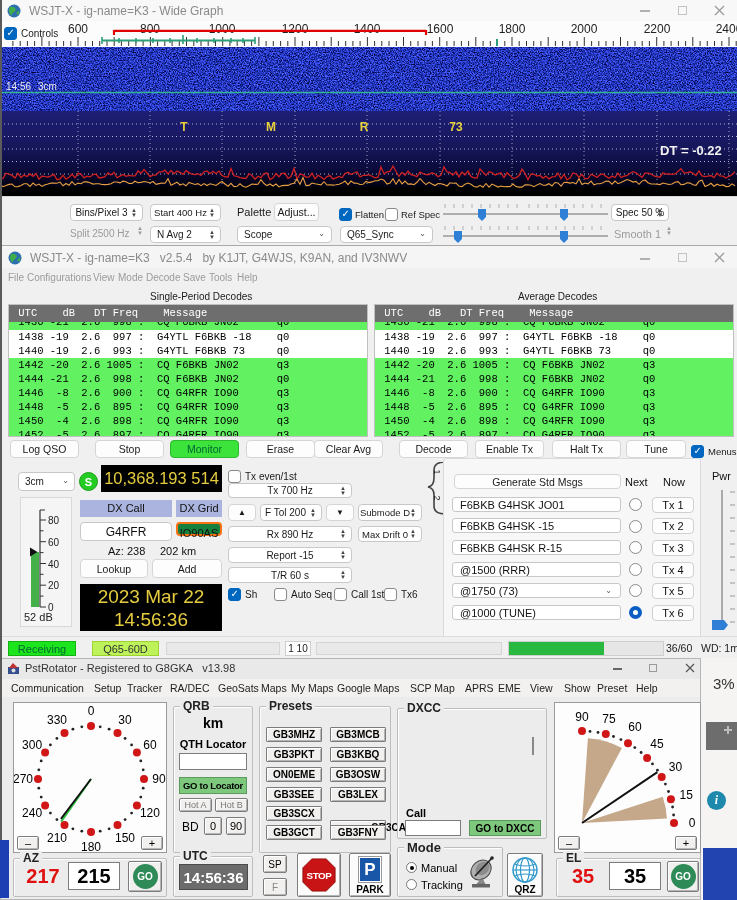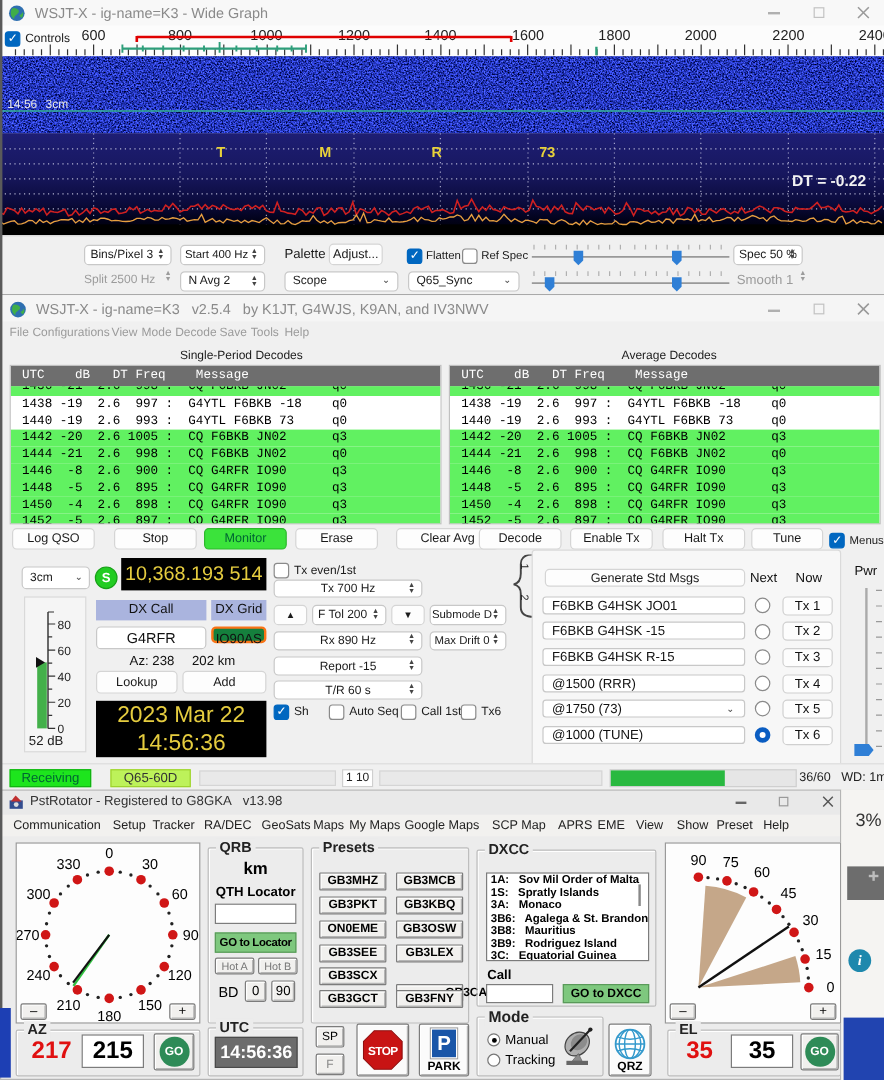--- a/index.html
+++ b/index.html
@@ -348,21 +348,21 @@
       <div class="drow g"> 1446  -8  2.6  900 :  CQ G4RFR IO90      q3</div>
       <div class="drow g"> 1448  -5  2.6  895 :  CQ G4RFR IO90      q3</div>
       <div class="drow g"> 1450  -4  2.6  898 :  CQ G4RFR IO90      q3</div>
       <div class="drow g"> 1452  -5  2.6  897 :  CQ G4RFR IO90      q3</div>
     </div>
 
     <div class="w11btn abs" style="left:10px;top:194px;width:69px;height:18px;">Log QSO</div>
     <div class="w11btn abs" style="left:95px;top:194px;width:69px;height:18px;">Stop</div>
     <div class="w11btn abs" style="left:170px;top:194px;width:69px;height:18px;background:#3be33b;border-color:#2db82d;color:#063;">Monitor</div>
     <div class="w11btn abs" style="left:246px;top:194px;width:69px;height:18px;">Erase</div>
-    <div class="w11btn abs" style="left:330px;top:194px;width:86px;height:18px;">Clear Avg</div>
+    <div class="w11btn abs" style="left:314px;top:194px;width:69px;height:18px;">Clear Avg</div>
     <div class="w11btn abs" style="left:399px;top:194px;width:69px;height:18px;">Decode</div>
     <div class="w11btn abs" style="left:475px;top:194px;width:69px;height:18px;">Enable Tx</div>
     <div class="w11btn abs" style="left:552px;top:194px;width:69px;height:18px;">Halt Tx</div>
     <div class="w11btn abs" style="left:626px;top:194px;width:60px;height:18px;">Tune</div>
     <span class="abs" style="left:691px;top:196px;white-space:nowrap;"><span class="cb on"></span><span class="cblab" style="font-size:9.5px;">Menus</span></span>
 
     <div class="spin" style="left:18px;top:226px;width:57px;height:19px;justify-content:flex-start;padding-left:6px;">3cm<span style="position:absolute;right:5px;top:3px;color:#555;font-size:8px;">⌄</span></div>
     <div class="abs" style="left:79px;top:226px;width:19px;height:19px;border-radius:50%;background:#22cc22;border:1px solid #18a018;color:#fff;font-size:11px;font-weight:bold;text-align:center;line-height:18px;">S</div>
     <div class="abs" style="left:101px;top:219px;width:121px;height:27px;background:#000;color:#e5cc3f;font-size:16.5px;text-align:center;line-height:27px;white-space:nowrap;">10,368.193 514</div>
 
@@ -611,27 +611,20 @@
       <div class="pbt" style="left:6px;top:80px;">GB3SEE</div>
         <div class="pbt" style="left:70px;top:80px;">GB3LEX</div>
       <div class="pbt" style="left:6px;top:99px;">GB3SCX</div>
         <div class="pbt" style="left:70px;top:113px;padding-left:40px;">GB3CAM</div>
       <div class="pbt" style="left:6px;top:118px;">GB3GCT</div>
         <div class="pbt" style="left:70px;top:118px;">GB3FNY</div>
     </div>
 
     <div class="grp" style="left:396px;top:49px;width:150px;height:131px;">
         <span class="glab">DXCC</span>
-      <div class="abs" style="left:7px;top:18px;width:136px;height:74px;background:#fff;border:1px solid #7c7c7c;overflow:hidden;font-size:9.5px;font-weight:bold;color:#000;line-height:10.5px;padding:1px 0 0 3px;white-space:pre;">1A:   Sov Mil Order of Malta
-1S:   Spratly Islands
-3A:   Monaco
-3B6:   Agalega &amp; St. Brandon
-3B8:   Mauritius
-3B9:   Rodriguez Island
-3C:   Equatorial Guinea</div>
       <div class="abs" style="left:134px;top:28px;width:2px;height:18px;background:#888;"></div>
       <span class="abs" style="left:8px;top:98px;font-size:11px;font-weight:bold;color:#000;">Call</span>
       <div class="abs" style="left:7px;top:111px;width:56px;height:16px;background:#fff;border:1px solid #7c7c7c;"></div>
       <div class="abs" style="left:71px;top:111px;width:72px;height:16px;background:#7ec87e;border:1px solid #5a9a5a;font-size:10px;font-weight:bold;color:#000;text-align:center;line-height:15px;">GO to DXCC</div>
     </div>
 
     <div class="grp" style="left:396px;top:188px;width:106px;height:50px;">
         <span class="glab" style="font-size:13px;">Mode</span>
       <span class="abs" style="left:8px;top:10px;"><span class="crad on"></span><span style="font-size:11px;margin-left:4px;vertical-align:middle;">Manual</span></span>
       <span class="abs" style="left:8px;top:27px;"><span class="crad"></span><span style="font-size:11px;margin-left:4px;vertical-align:middle;">Tracking</span></span>

